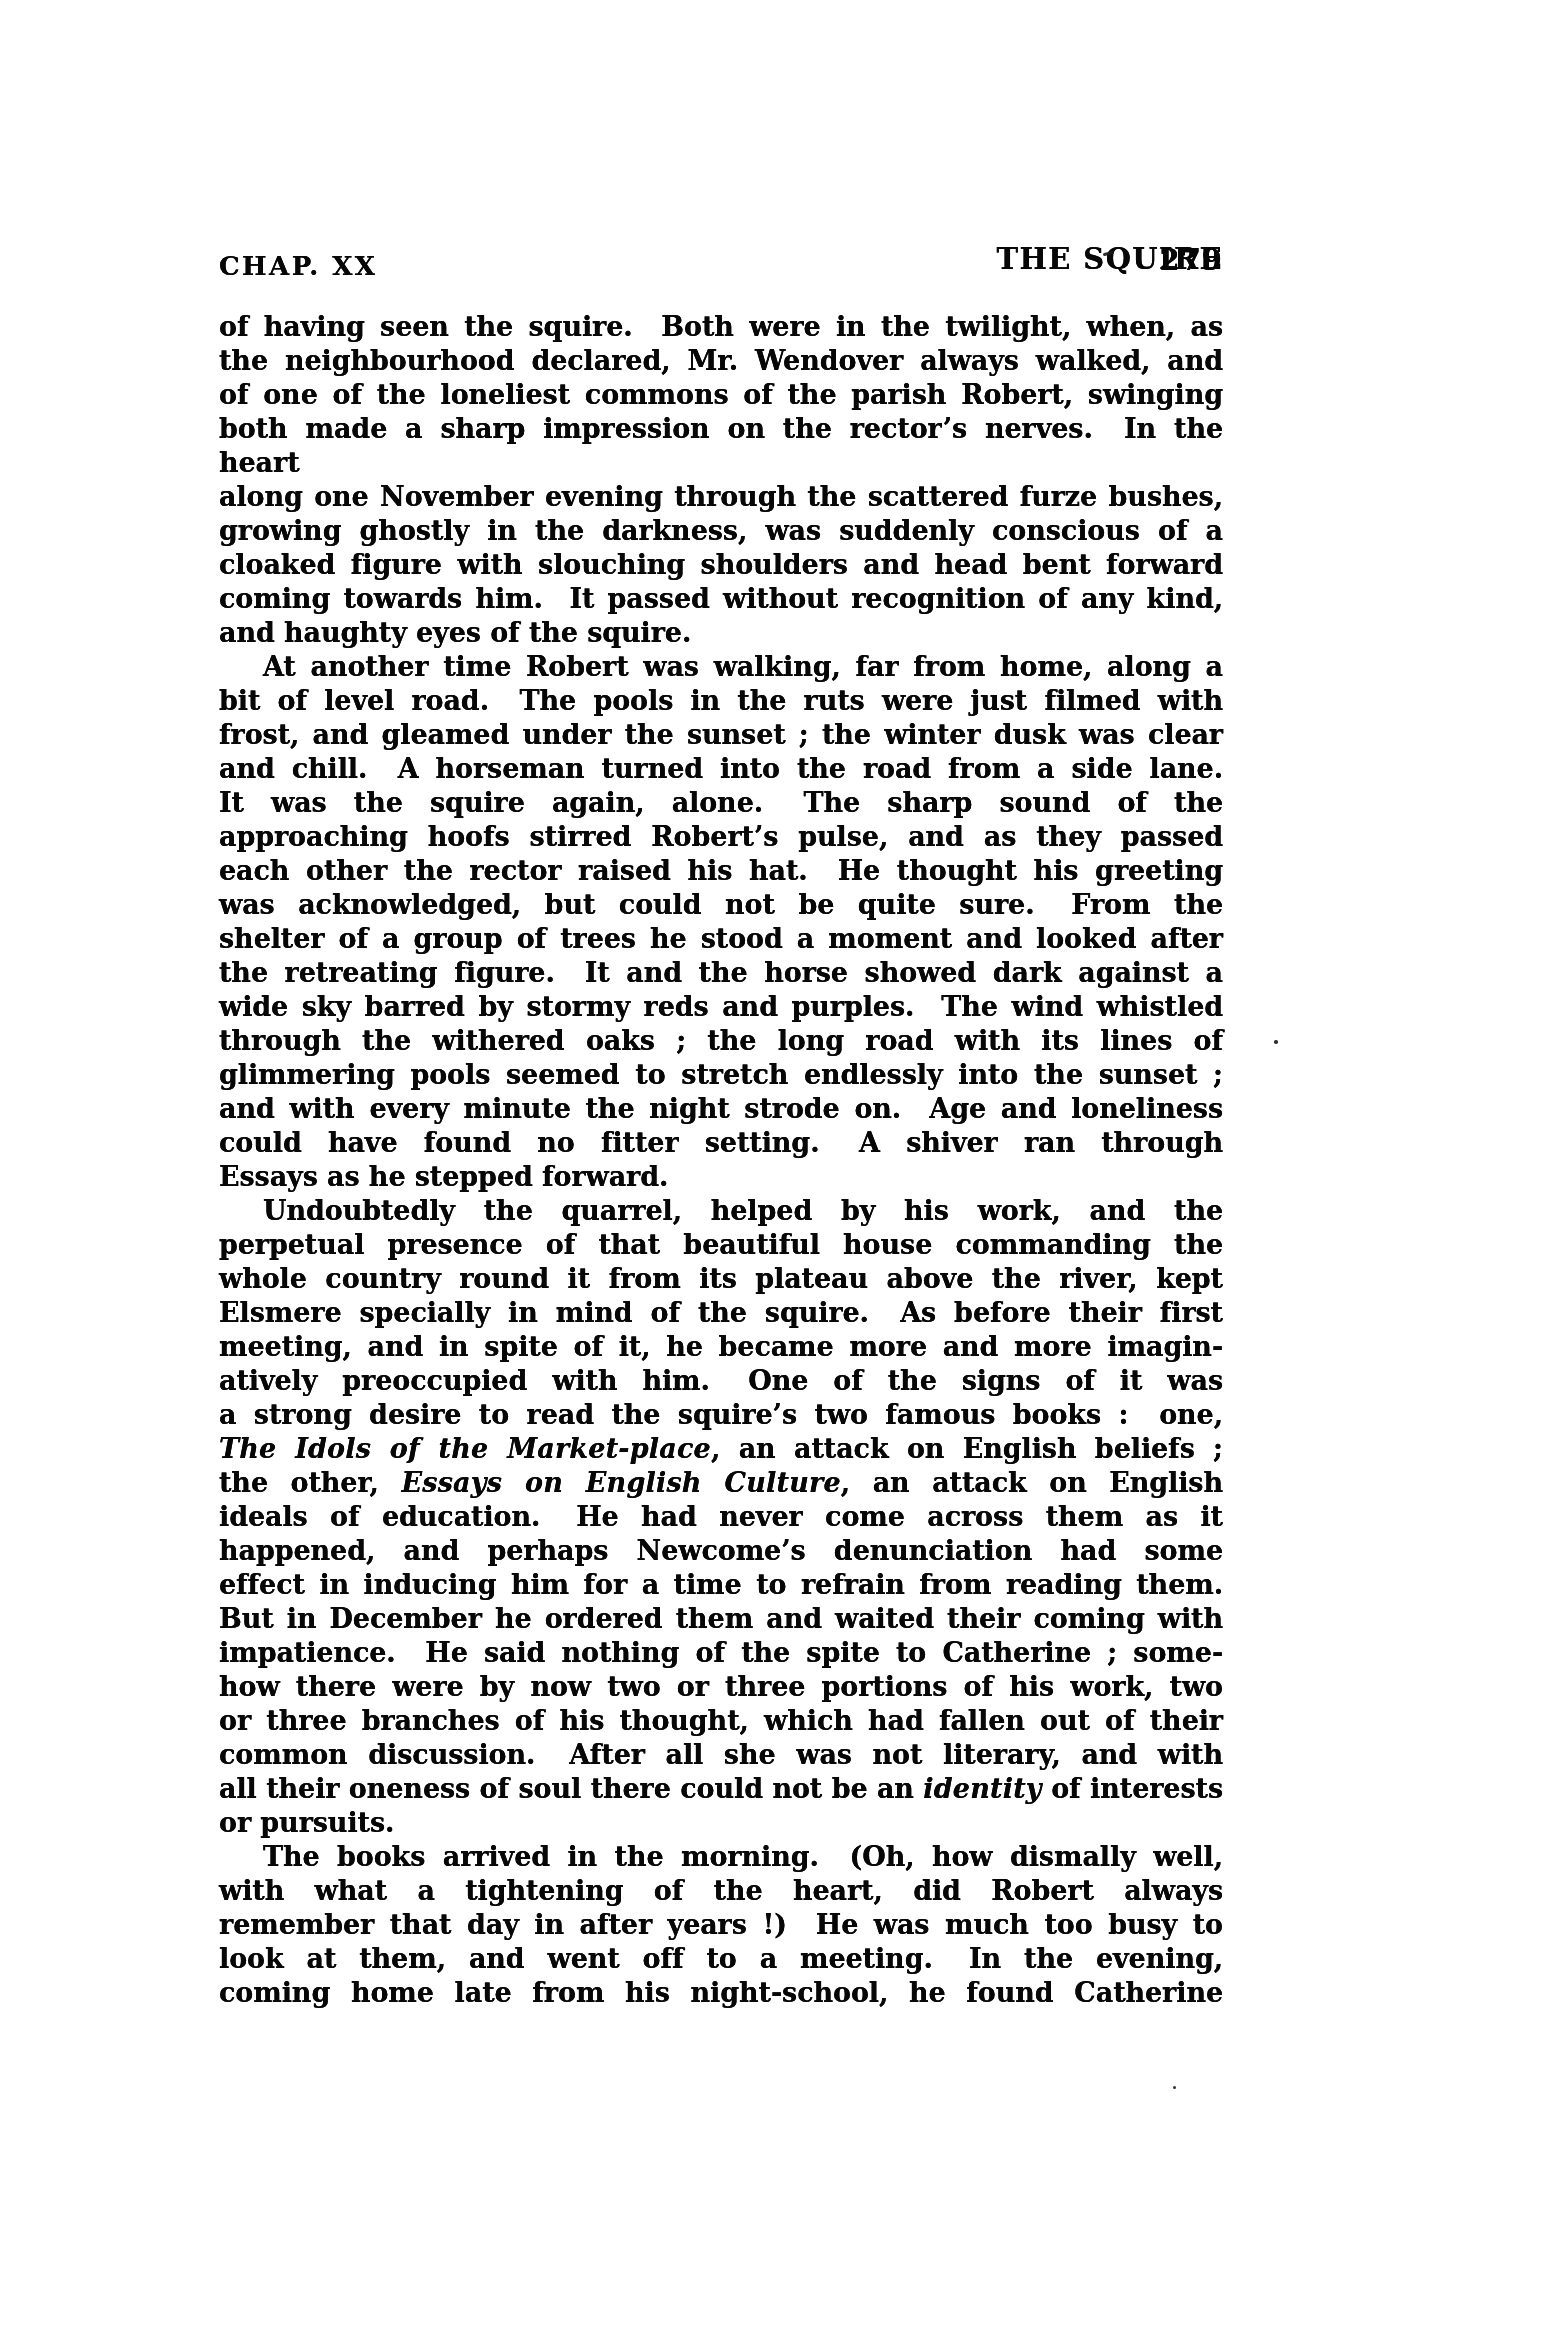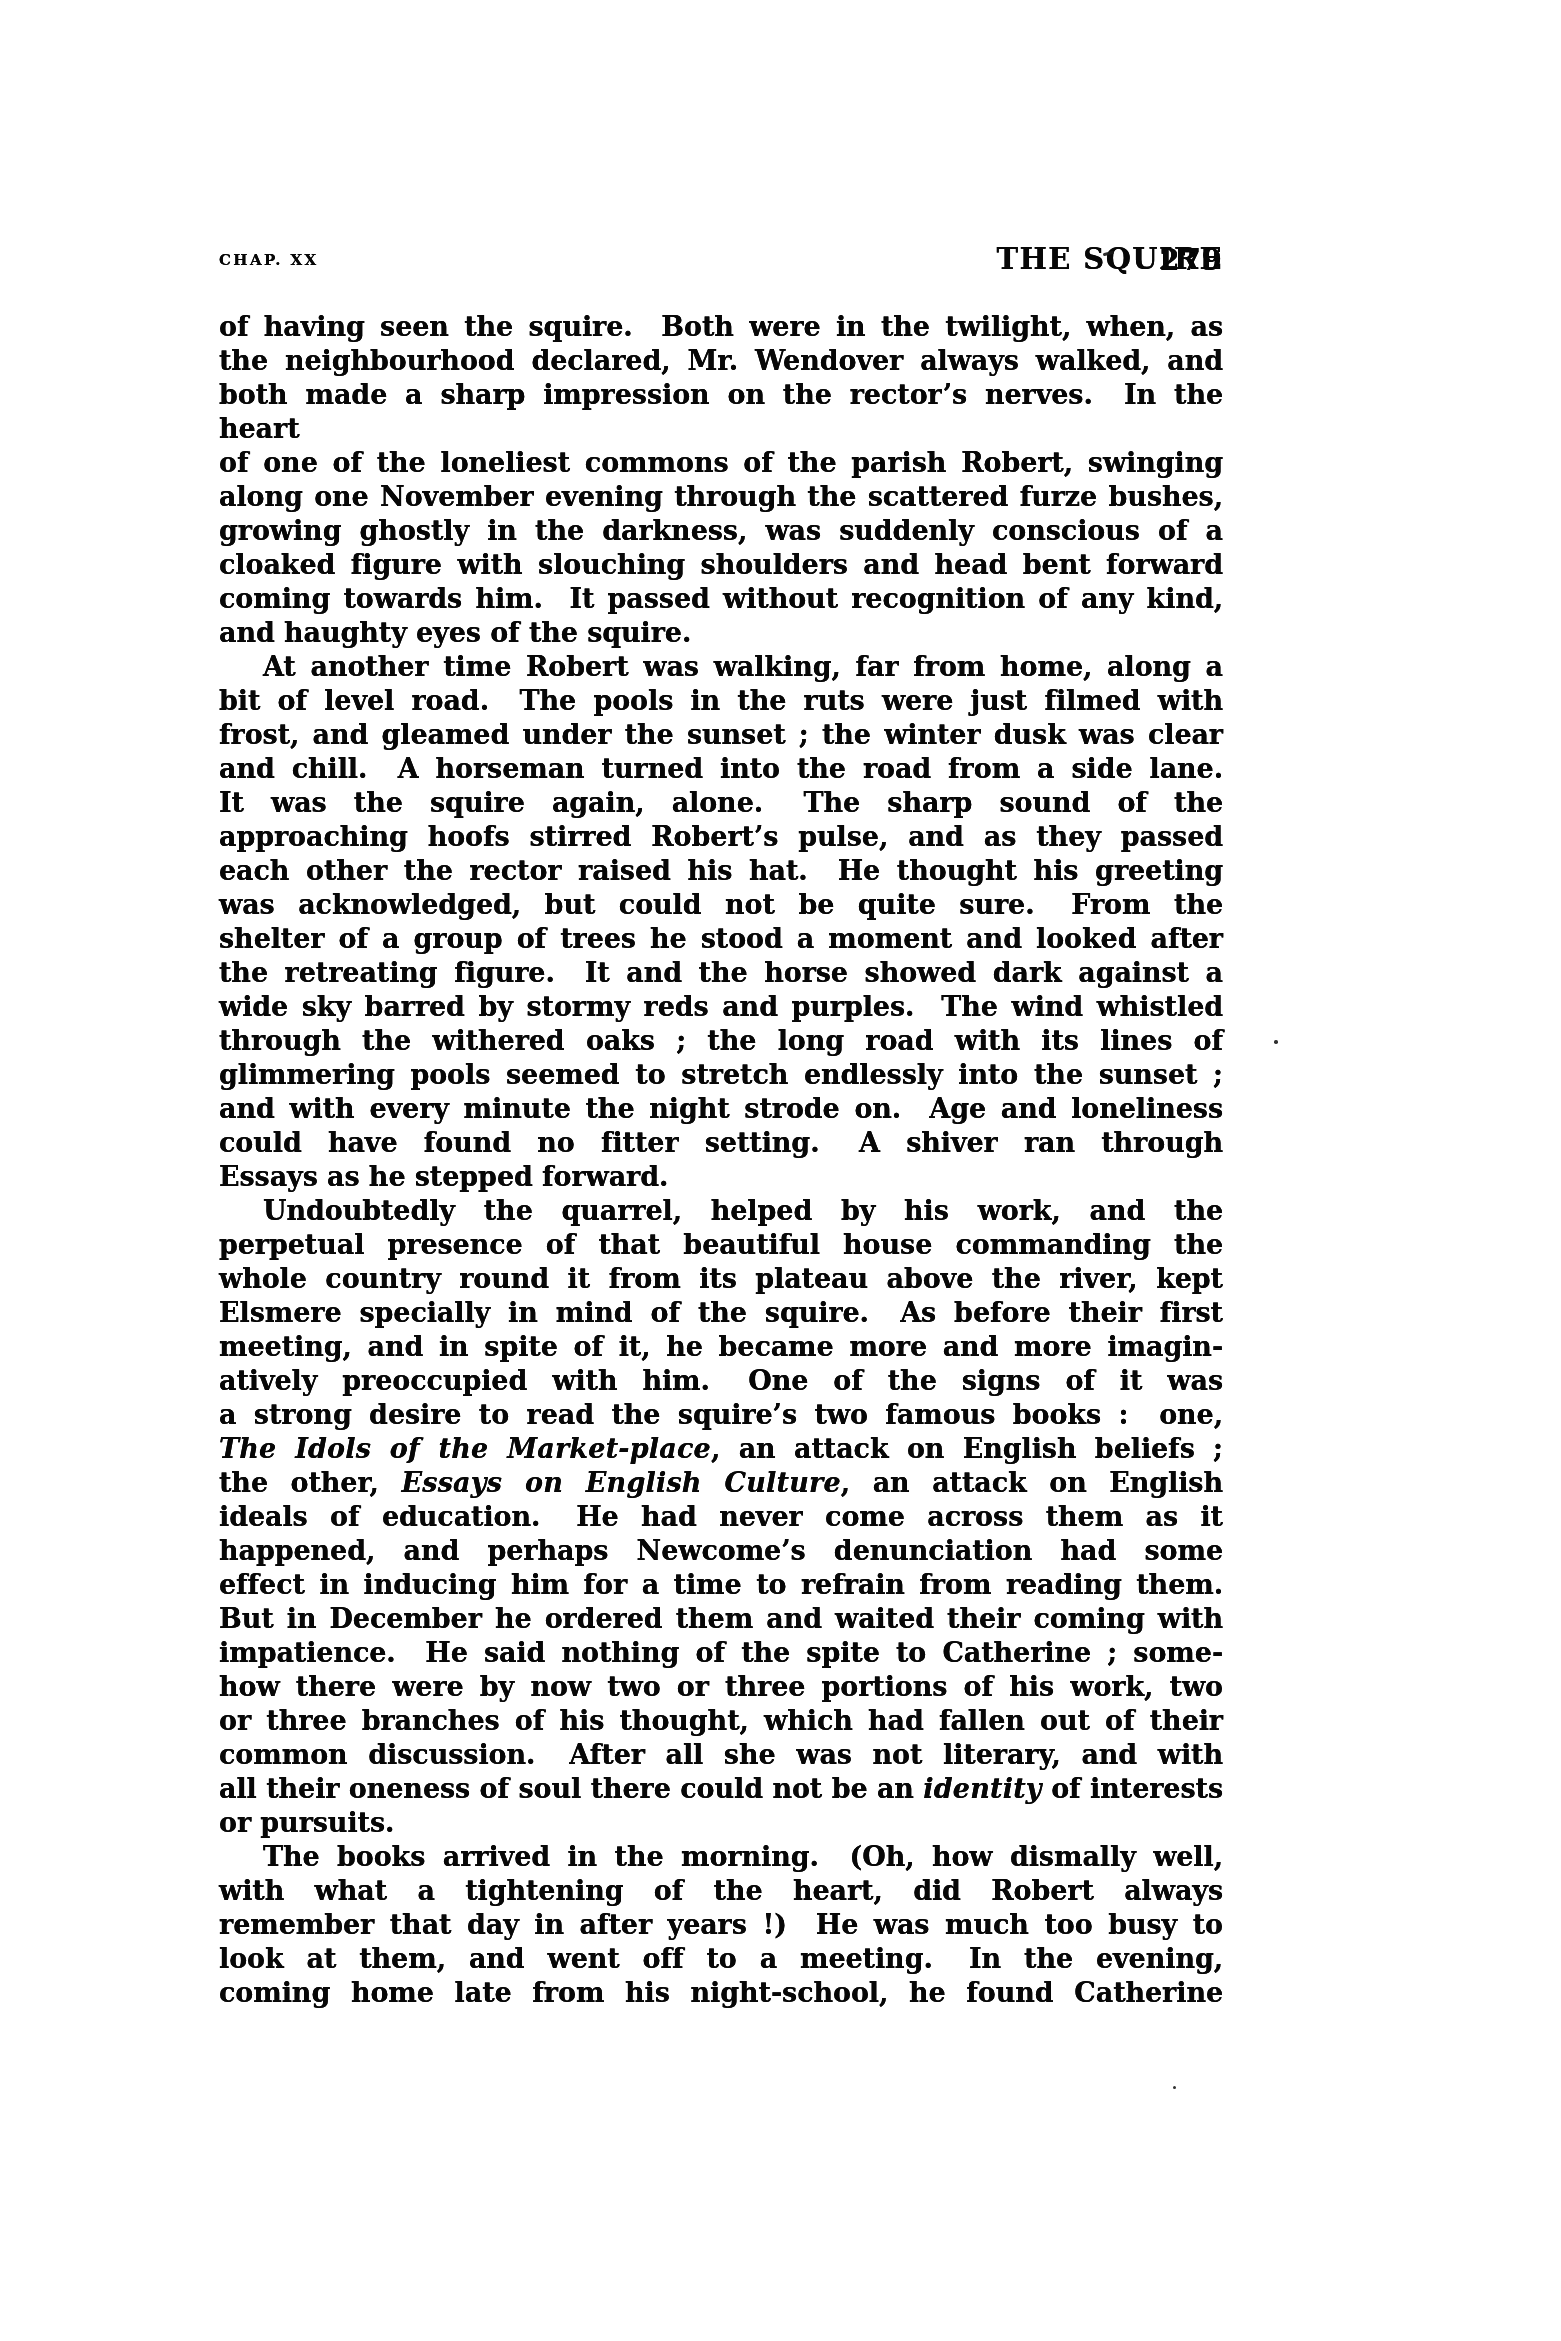--- a/index.html
+++ b/index.html
@@ -16,21 +16,21 @@
     position: absolute;
     left: 219px;
     top: 0;
     width: 1004px;
     height: 317px;
   }
   .chap-label {
     position: absolute;
     left: 0px;
     top: 253px;
-    font-size: 15px;
+    font-size: 26px;
     font-weight: bold;
     letter-spacing: 2.4px;
     line-height: 1;
     text-shadow: 0 0 0.5px #000;
     white-space: nowrap;
   }
   .head-title {
     position: absolute;
     left: 0;
     top: 245px;
@@ -88,22 +88,22 @@
 
   <div class="running-head">
     <div class="chap-label">CHAP. XX</div>
     <div class="head-title">THE SQUIRE</div>
     <div class="page-num">279</div>
   </div>
 
   <div class="body-text">
       <div class="line">of having seen the squire.  Both were in the twilight, when, as</div>
       <div class="line">the neighbourhood declared, Mr. Wendover always walked, and</div>
+      <div class="line">of one of the loneliest commons of the parish Robert, swinging</div>
       <div class="line">both made a sharp impression on the rector’s nerves.  In the heart</div>
-      <div class="line">of one of the loneliest commons of the parish Robert, swinging</div>
       <div class="line">along one November evening through the scattered furze bushes,</div>
       <div class="line">growing ghostly in the darkness, was suddenly conscious of a</div>
       <div class="line">cloaked figure with slouching shoulders and head bent forward</div>
       <div class="line">coming towards him.  It passed without recognition of any kind,</div>
       <div class="line last">and haughty eyes of the squire.</div>
       <div class="line indent">At another time Robert was walking, far from home, along a</div>
       <div class="line">bit of level road.  The pools in the ruts were just filmed with</div>
       <div class="line">frost, and gleamed under the sunset ; the winter dusk was clear</div>
       <div class="line">and chill.  A horseman turned into the road from a side lane.</div>
       <div class="line">It was the squire again, alone.  The sharp sound of the</div>

